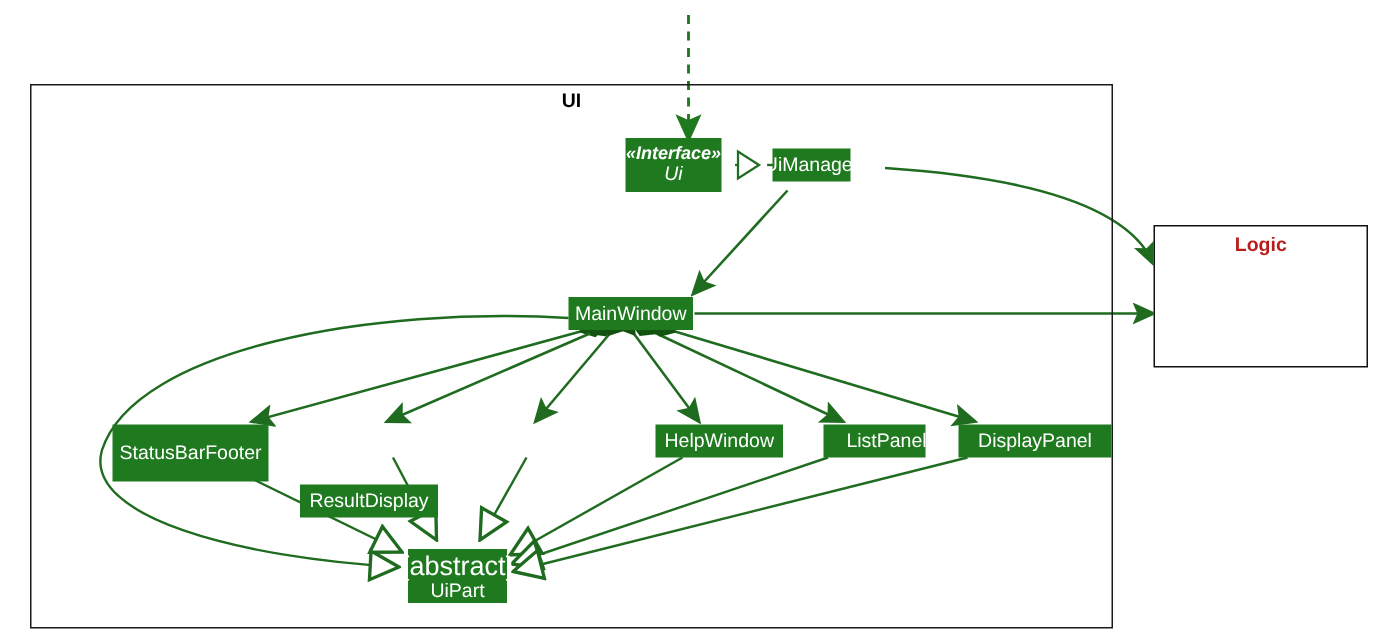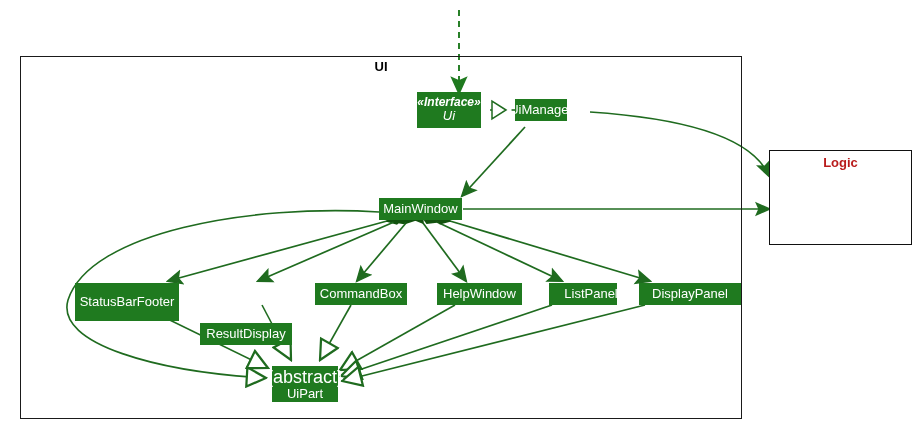--- a/index.html
+++ b/index.html
@@ -191,23 +191,20 @@
   </div>
 
   <div class="class-box" style="left:75px; top:283px; width:104px; height:38px;">
     <span>StatusBarFooter</span>
   </div>
 
   <div class="class-box" style="left:200px; top:283px; width:92px; height:22px;margin-top:40px;">
     <span>ResultDisplay</span>
   </div>
 
-  <div class="class-box" style="left:315px; top:283px; width:92px; height:22px;">
-    <span>CommandBox</span>
-  </div>
 
   <div class="class-box" style="left:437px; top:283px; width:85px; height:22px;">
     <span>HelpWindow</span>
   </div>
 
   <div class="class-box" style="left:549px; top:283px; width:68px; height:22px;padding-left:16px;">
     <span>ListPanel</span>
   </div>
 
   <div class="class-box" style="left:639px; top:283px; width:102px; height:22px;">

